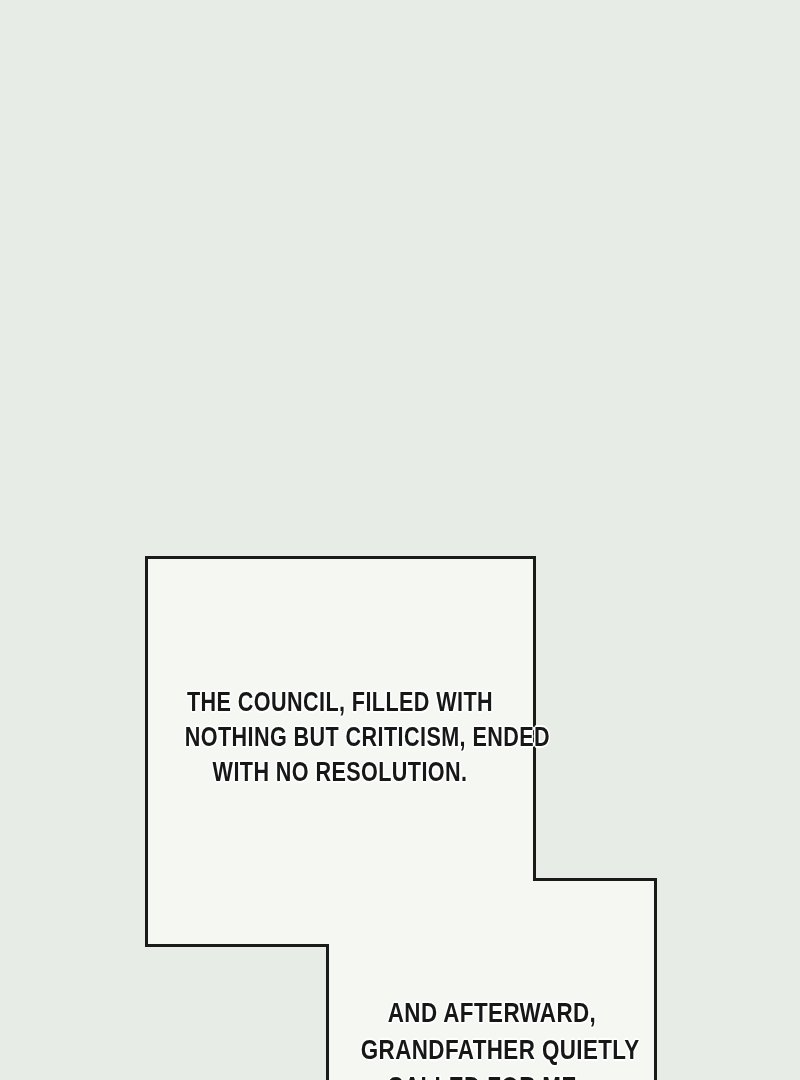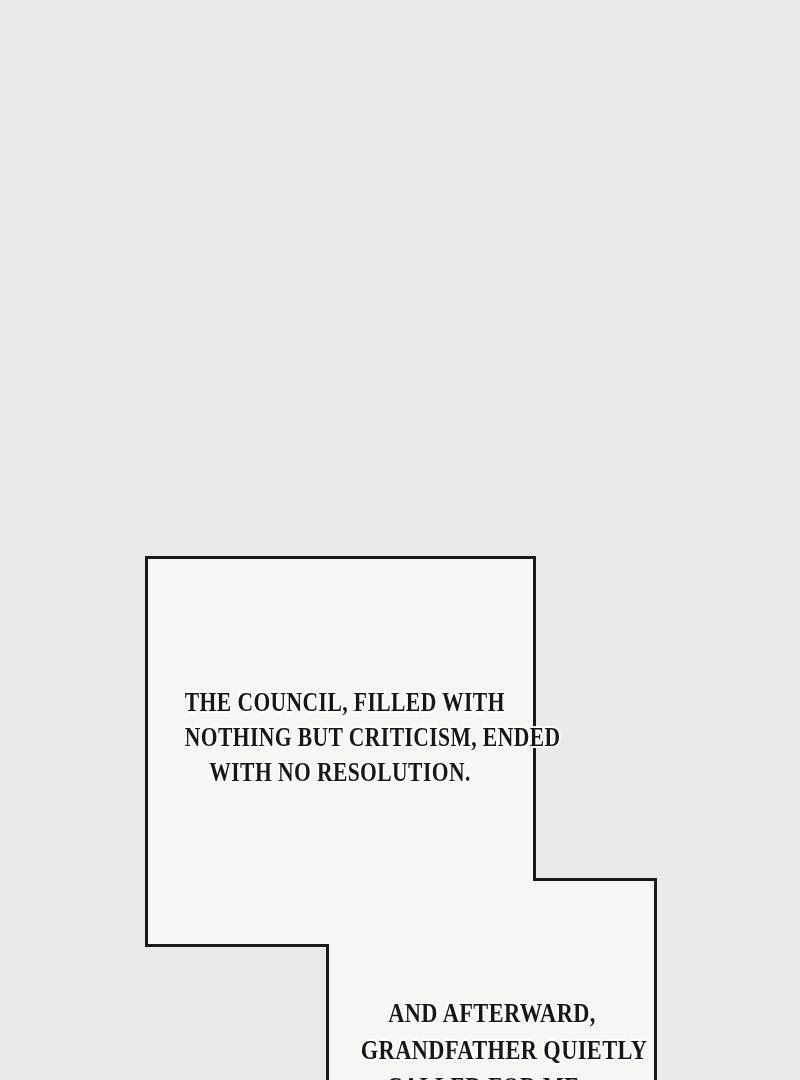--- a/index.html
+++ b/index.html
@@ -5,21 +5,21 @@
   html, body {
     margin: 0;
     padding: 0;
   }
   .stage {
     position: relative;
     width: 800px;
     height: 1080px;
     overflow: hidden;
     background: var(--background, #e8ece7);
-    font-family: Liberation Serif, serif;
+    font-family: Liberation Sans, sans-serif;
   }
   .panel-svg {
     position: absolute;
     left: 0;
     top: 0;
     display: block;
   }
   .caption {
     position: absolute;
     text-align: center;

